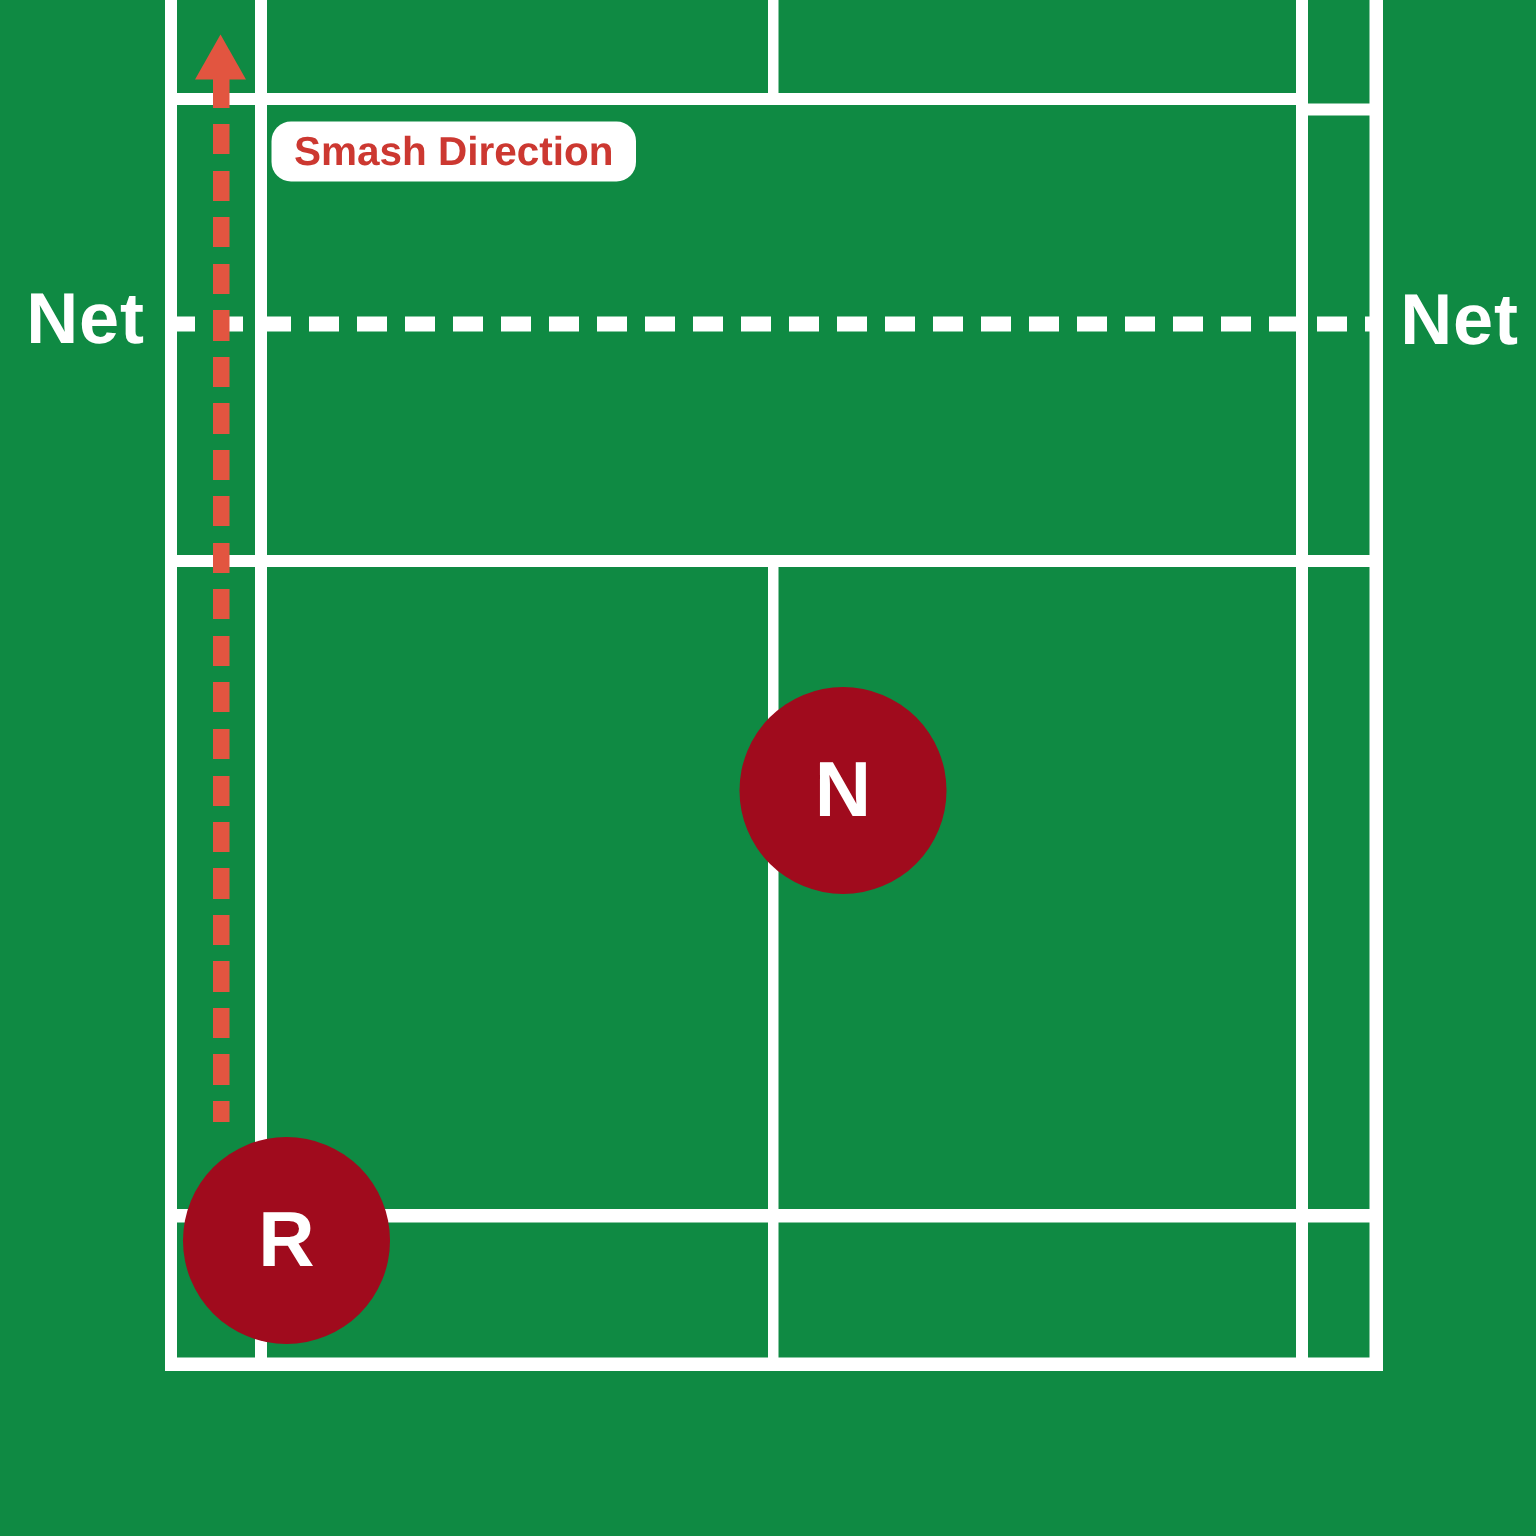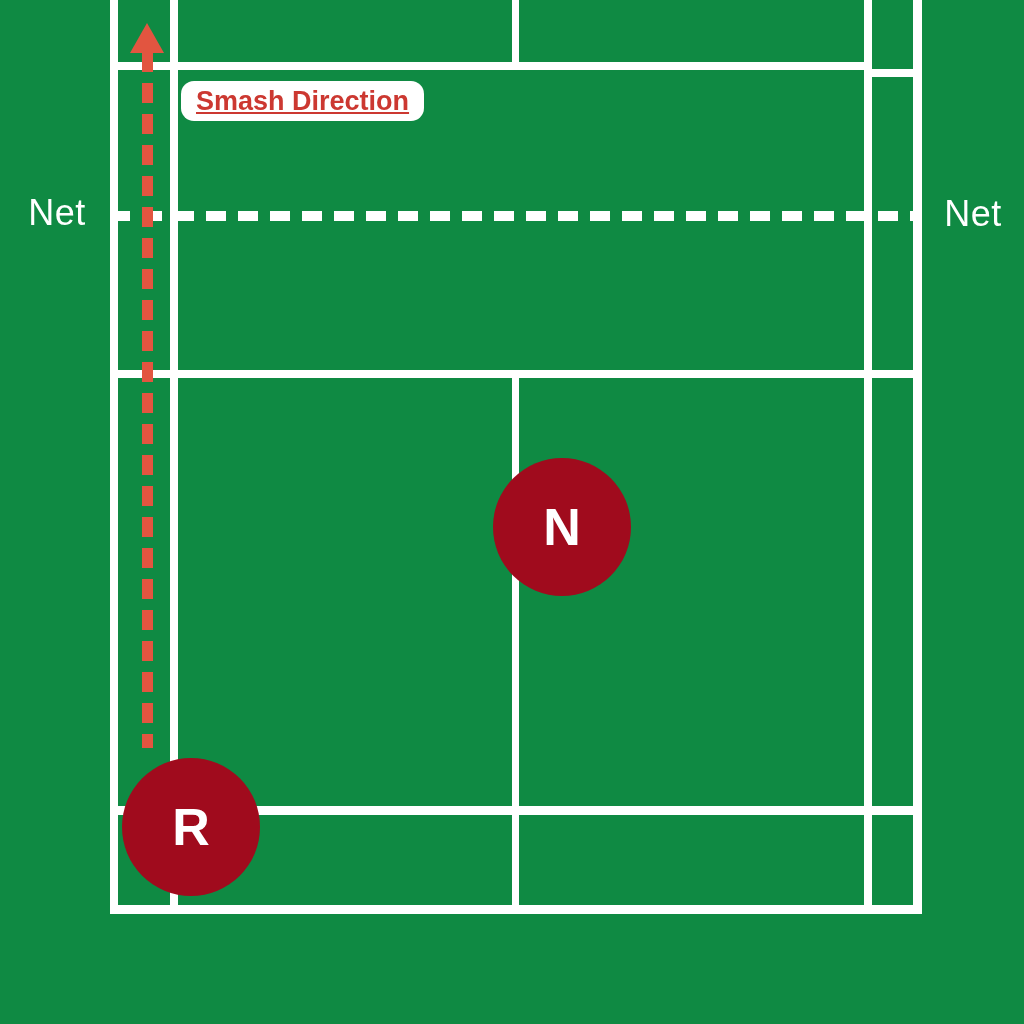--- a/index.html
+++ b/index.html
@@ -20,40 +20,39 @@
     background: repeating-linear-gradient(
       90deg,
       var(--line-white, #FFFFFF) 0 20px,
       transparent 20px 32px
     );
   }
   .net-label {
     position: absolute;
     transform: translate(-50%, -50%);
     color: var(--line-white, #FFFFFF);
-    font-size: 36px;
-    font-weight: normal;
+    font-size: 48px;
+    font-weight: bold;
     letter-spacing: 0.5px;
     white-space: nowrap;
   }
   .smash-label {
     position: absolute;
     left: 181px;
     top: 81px;
     height: 40px;
     display: flex;
     align-items: center;
     padding: 0 15px;
     background: var(--label-box-bg, #FFFFFF);
     border-radius: 13px;
     color: var(--smash-text-red, #CC3831);
     font-size: 27px;
     font-weight: bold;
     white-space: nowrap;
-    text-decoration: underline;
   }
   .arrow-head {
     position: absolute;
     left: 130px;
     top: 23px;
     width: 0;
     height: 0;
     border-left: 17px solid transparent;
     border-right: 17px solid transparent;
     border-bottom: 30px solid var(--arrow-red, #E25540);

